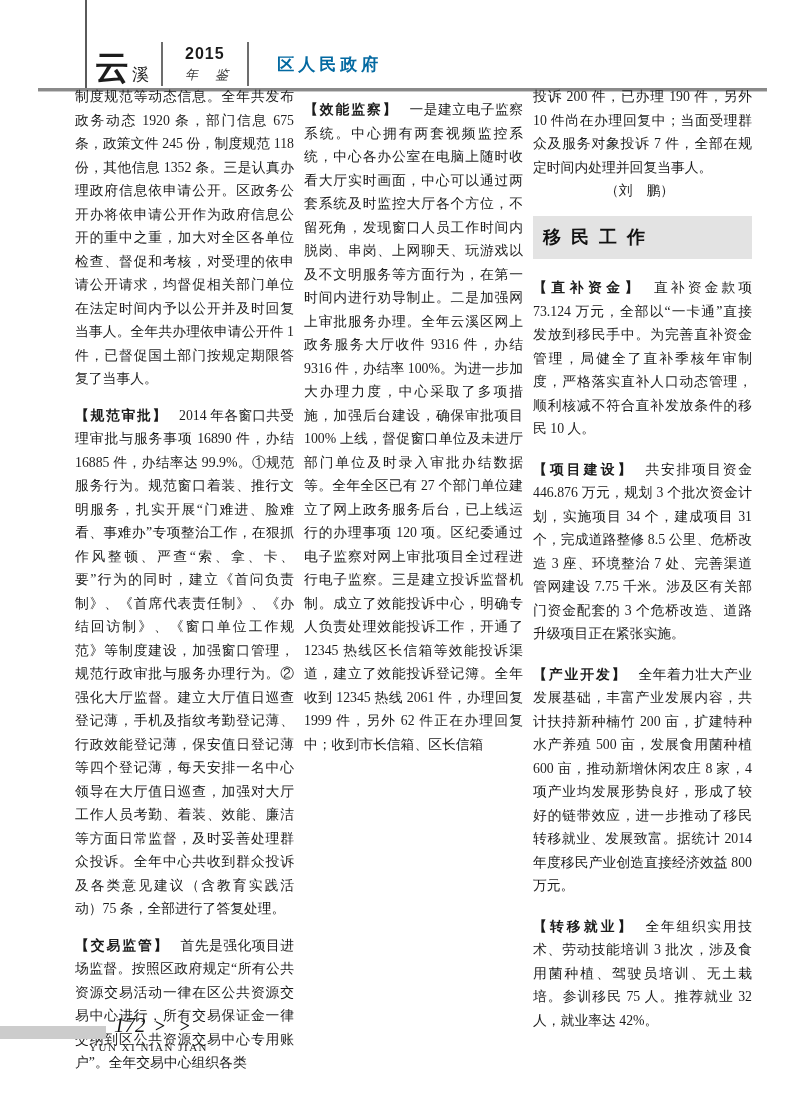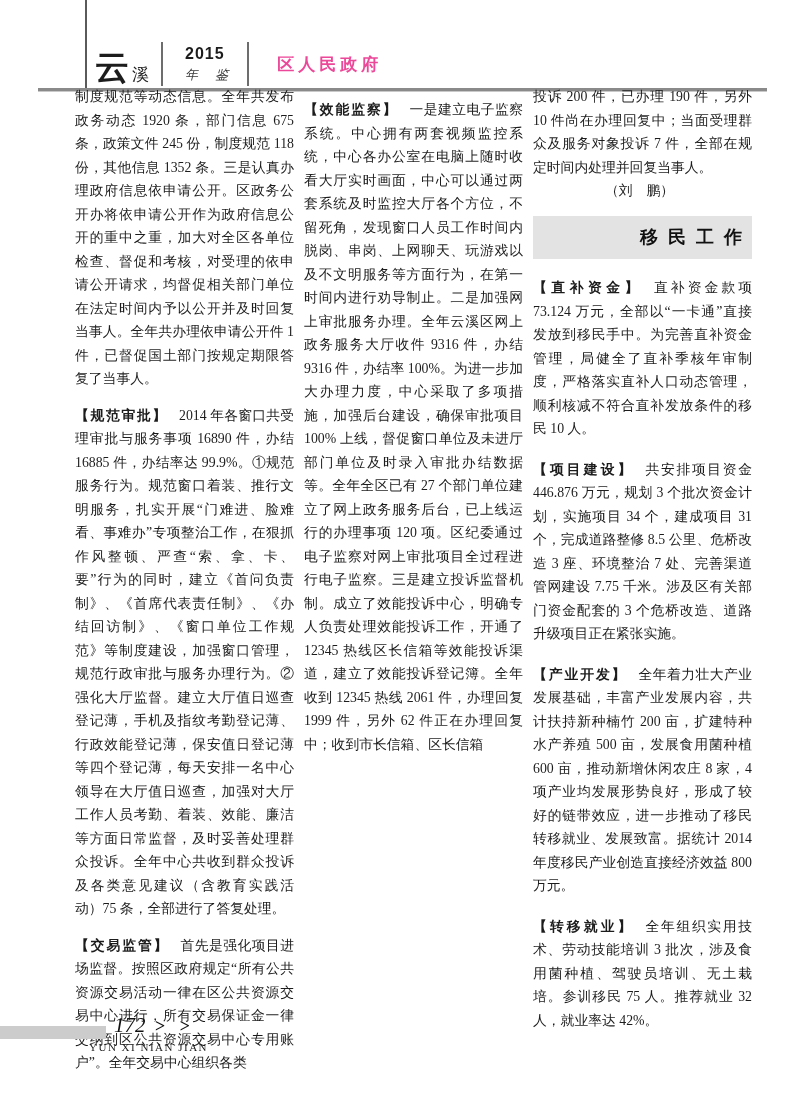--- a/index.html
+++ b/index.html
@@ -12,36 +12,36 @@
   
   .v-rule { position:absolute; left:85px; top:0; width:2px; height:88px; background:#5a5a5a; }
   .header { position:absolute; left:95px; top:40px; height:48px; display:flex; align-items:stretch; }
   .logo { display:flex; align-items:flex-end; padding-bottom:3px; }
   .logo-main { font-size:34px; font-weight:bold; line-height:1; }
   .logo-sub { font-size:17px; line-height:1.25; margin-left:3px; }
   .hdr-div { width:2px; background:#6d6d6d; margin:2px 12px; }
   .year-stack { display:flex; flex-direction:column; justify-content:center;margin-left:10px; }
   .year { font-family:"Liberation Sans","DejaVu Sans",sans-serif; font-weight:bold; font-size:16px; letter-spacing:1px; }
   .yearbook { font-size:13px; letter-spacing:7px; margin-top:3px; color:#3a3a3a;font-style:italic; }
-  .hdr-section { align-self:center; font-family:Liberation Mono, monospace; font-weight:bold; font-size:17px; letter-spacing:4px; margin-left:16px; color:#ec4899; }
+  .hdr-section { align-self:center; font-family:Liberation Mono, monospace; font-weight:bold; font-size:17px; letter-spacing:4px; margin-left:16px; color:#0369a1; }
   .h-rule { position:absolute; left:38px; right:38px; top:88px; height:3px; background:#8a8a8a; border-bottom:1px solid #c9c9c9; }
 
   
   .col { position:absolute; top:85px; width:219px; font-size:13.8px; line-height:23.5px; text-align:justify; color:#1c1c1c; }
   .col1 { left:75px; }
   .col2 { left:304px; }
   .col3 { left:533px; }
   .col p { margin:0; }
   .col p.entry { margin-top:13px; }
   .col3 p.entry { margin-top:17px; }
   .entry-label { font-family:Liberation Serif, serif; font-weight:bold; letter-spacing:1.5px; margin-right:11px; white-space:nowrap; }
   .byline { text-align:center; padding-right:6px; }
   .section-box {
     background:#e3e3e3; margin:13px 0 13px 0; padding:10px 0;
-    text-align:right; font-family:"Liberation Sans","DejaVu Sans",sans-serif;
+    text-align:left; font-family:"Liberation Sans","DejaVu Sans",sans-serif;
     font-weight:bold; font-size:18px; letter-spacing:10px; text-indent:10px; color:#111;
   }
 
   
   .footer-bar { position:absolute; left:0; top:1026px; width:106px; height:13px; background:#cccccc; }
   .footer-page { position:absolute; left:114px; top:1013px; font-size:21px; color:#111;font-style:italic; }
   .footer-page .chev { font-weight:bold; letter-spacing:5px; margin-left:9px; font-size:18px; }
   .footer-journal { position:absolute; left:89px; top:1041px; font-size:11px; letter-spacing:1.5px; color:#222; }
 </style>
 </head>

